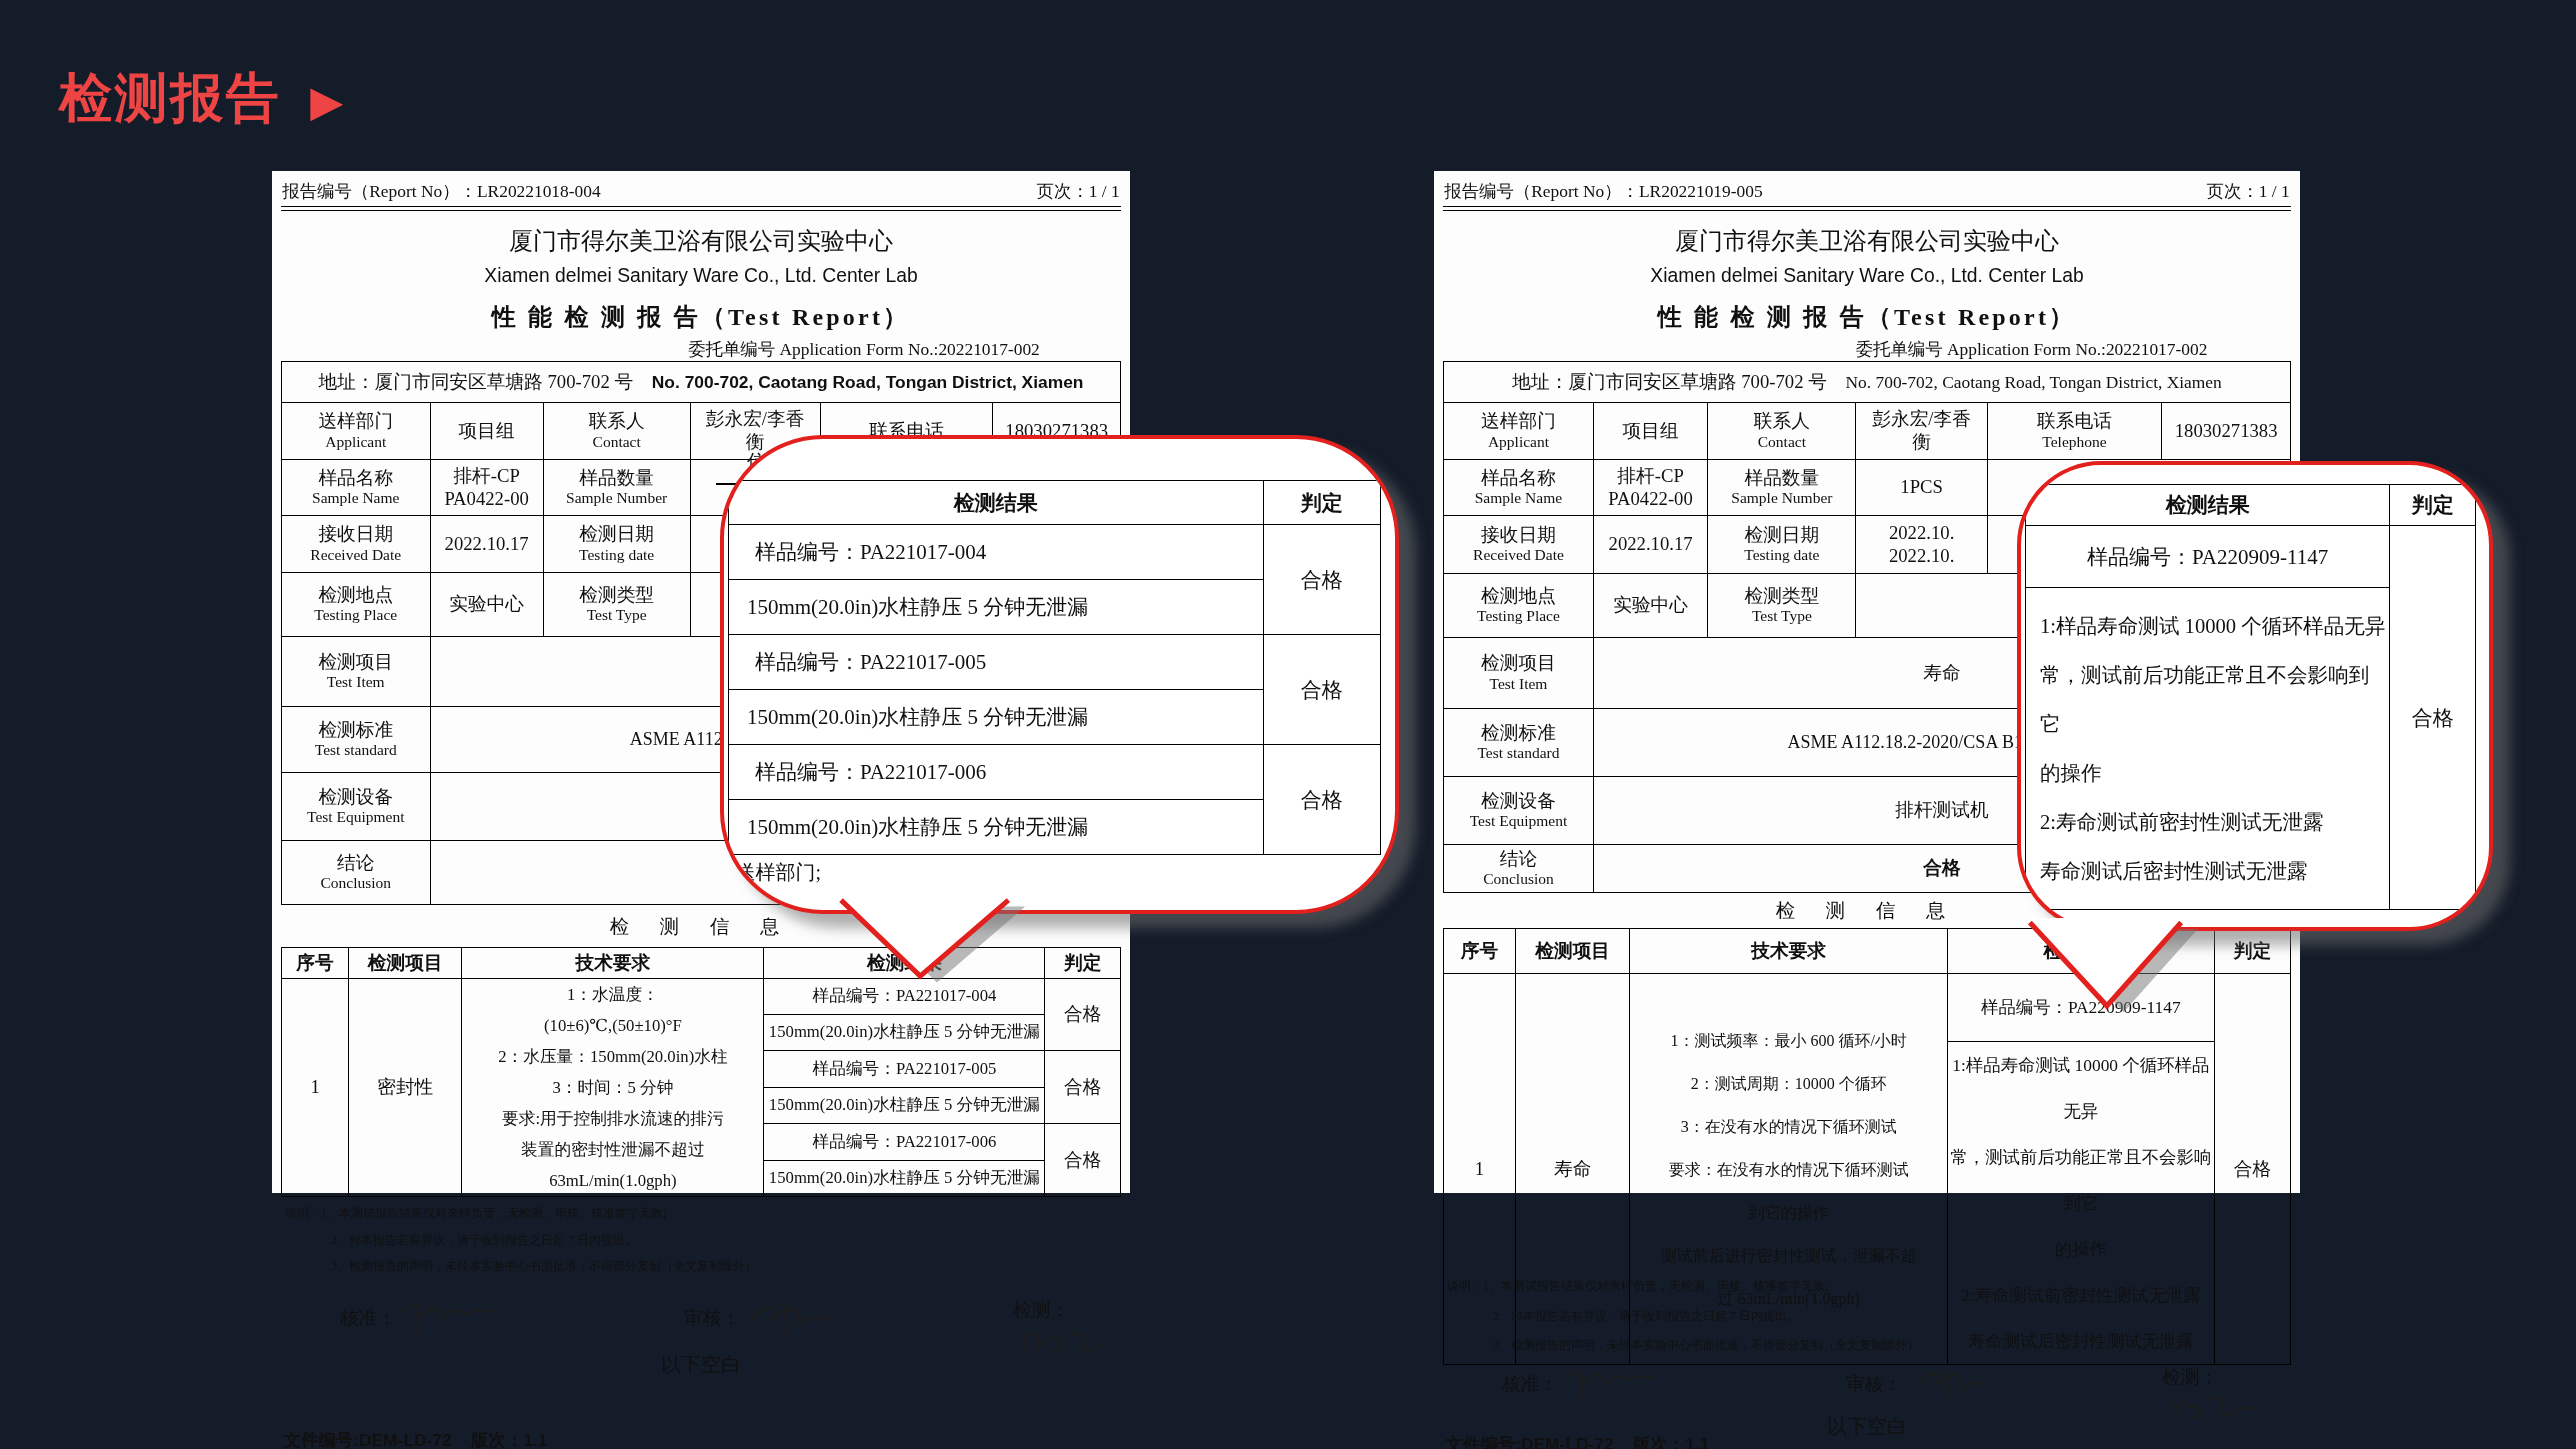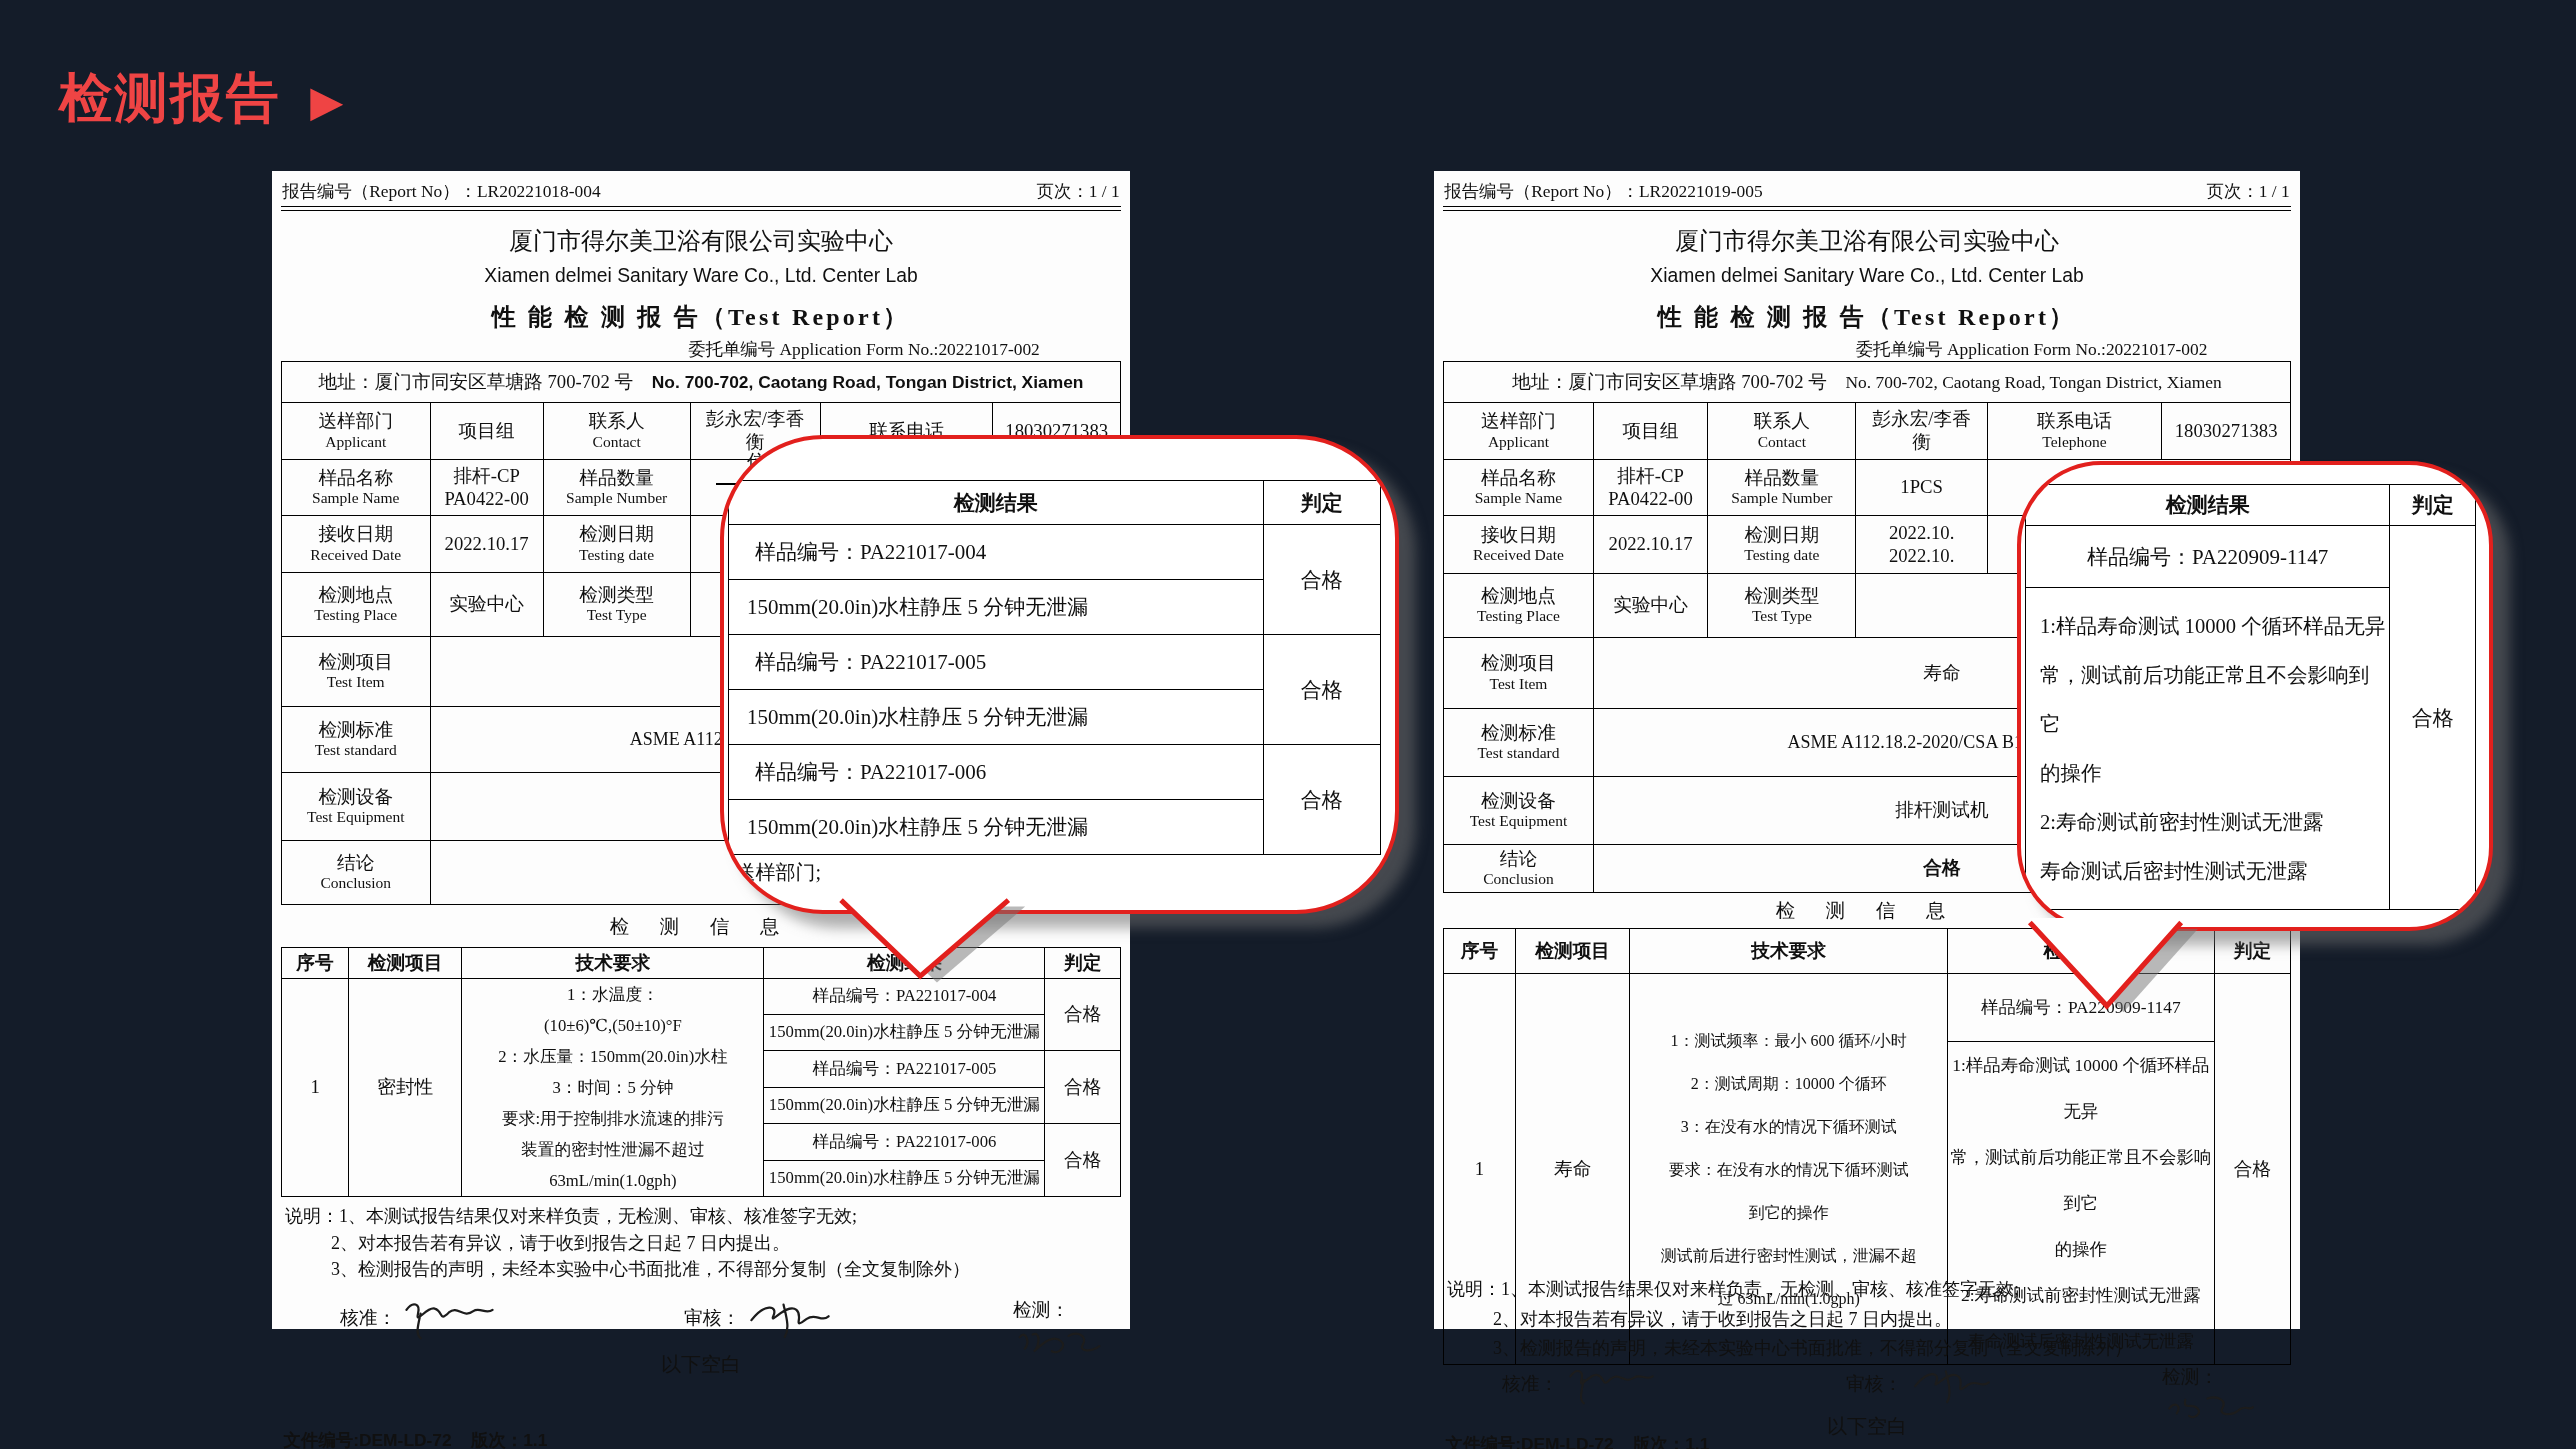--- a/index.html
+++ b/index.html
@@ -3,31 +3,31 @@
 <meta charset="utf-8">
 <style>
   html,body{margin:0;padding:0}
   body{width:2576px;height:1449px;background:#141c29;position:relative;overflow:hidden;
        font-family:"Liberation Serif","DejaVu Serif",serif;color:#101010}
   .abs{position:absolute}
   .sans{font-family:"Liberation Sans","DejaVu Sans",sans-serif}
   .page-title{left:59px;top:63px;font-size:53px;font-weight:bold;color:#ef4444;
               font-family:"Liberation Sans","DejaVu Sans",sans-serif;letter-spacing:2.6px}
   .page-title .arrow{font-size:43px;margin-left:11.6px}
-  .paper{position:absolute;background:#fdfdfd;top:171px;height:1158px}
+  .paper{position:absolute;background:#fdfdfd;top:171px;height:1022px}
   .hline{left:10.3px;right:10.3px;top:7.7px;display:flex;justify-content:space-between;font-size:17.4px}
   .dblrule{left:9px;right:9px;top:35px;height:3.2px;border-top:1.9px solid #000;border-bottom:1.3px solid #000}
   .ctr{width:100%;text-align:center}
   table.doc{border-collapse:collapse;table-layout:fixed;position:absolute}
   table.doc td{border:1.9px solid #000;padding:0;text-align:center;vertical-align:middle;
                font-size:18.7px;line-height:1.22;overflow:hidden}
   td .en{font-size:15.5px;display:block}
   td.vleft{text-align:left;padding-left:11.6px}
   .band{letter-spacing:13px;font-size:19.3px;text-align:center;width:100%}
-  .notes{font-size:18px;line-height:1.0}
+  .notes{font-size:12px;line-height:1.0}
   .sigrow{font-size:18.7px}
   .sig{vertical-align:middle}
   .sig path{stroke:#1c1c1c;stroke-width:3.5;fill:none;stroke-linecap:round}
   .footerline{font-size:17.4px;font-weight:bold;font-family:"Liberation Sans","DejaVu Sans",sans-serif}
   .callout{position:absolute;background:#ffffff;border:4.5px solid #e2201d;overflow:hidden;z-index:10;
            box-shadow:16.7px 14px 13px rgba(110,110,110,.55)}
   table.ctab{border-collapse:collapse;table-layout:fixed;position:absolute}
   table.ctab td{border:1.9px solid #000;padding:0;text-align:center;vertical-align:middle;
                 font-size:21px;overflow:hidden}
   .tail{position:absolute;z-index:11;pointer-events:none}

